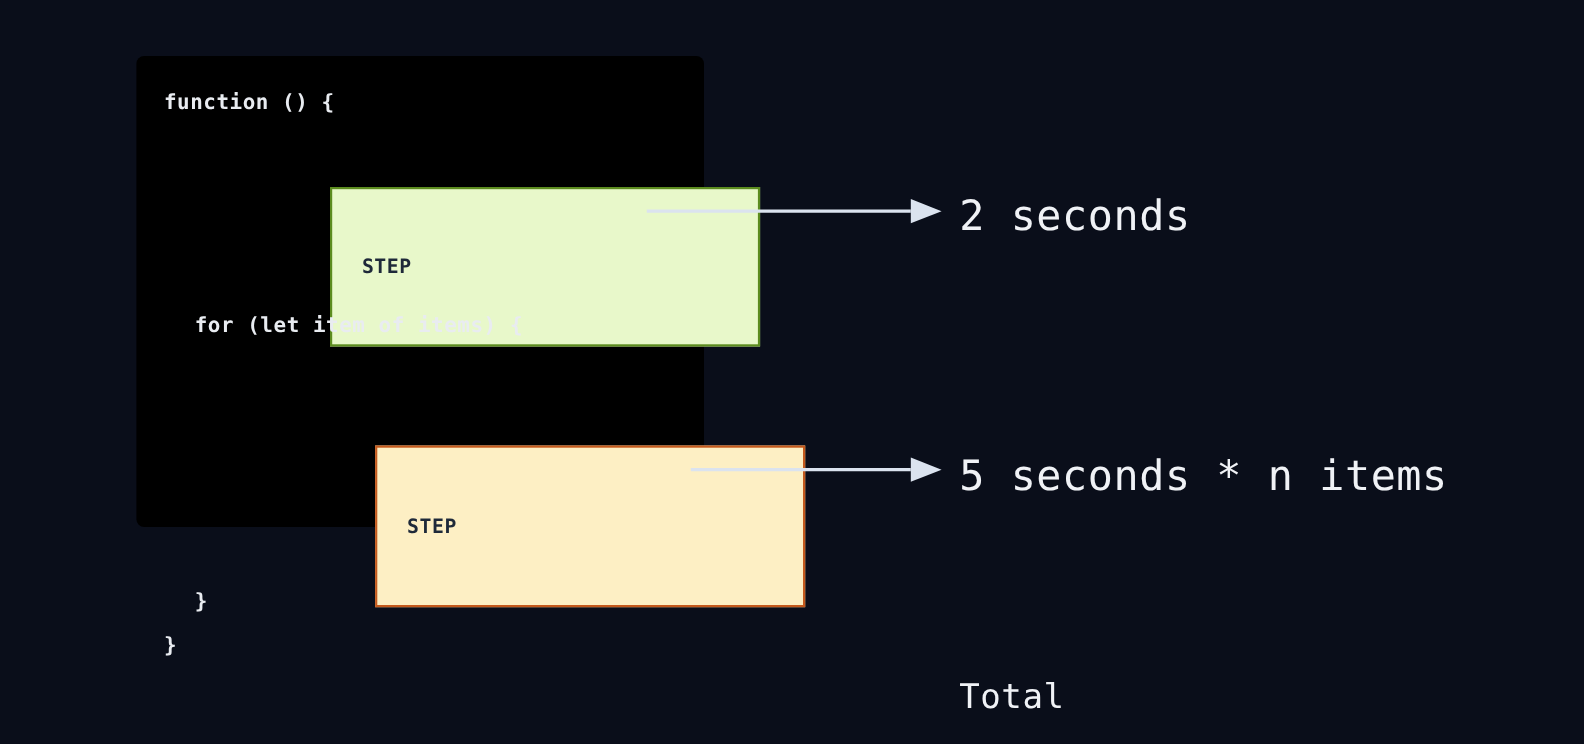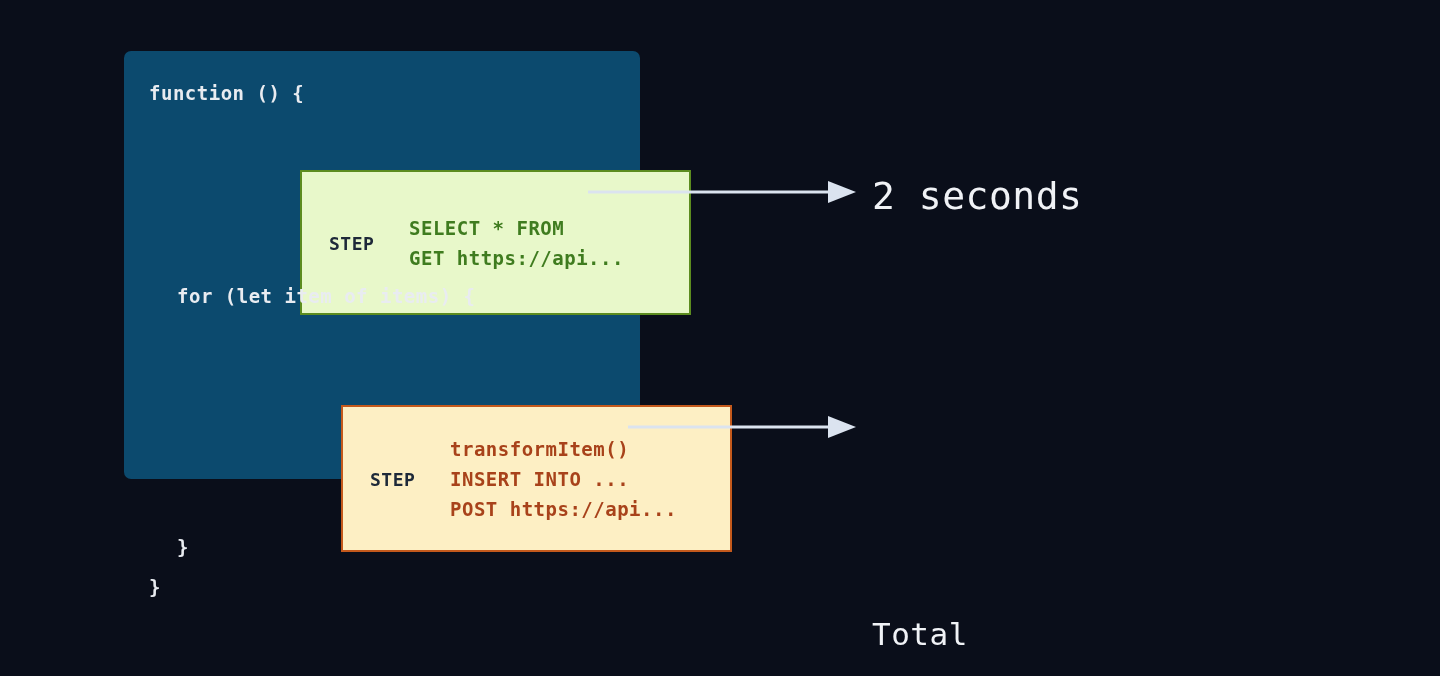--- a/index.html
+++ b/index.html
@@ -22,21 +22,21 @@
     height: 676px;
   }
 
   
   .code-panel {
     position: absolute;
     left: 124px;
     top: 51px;
     width: 516px;
     height: 428px;
-    background: #0c4a6e;
+    background: #000000;
     border-radius: 7px;
     box-sizing: border-box;
   }
 
   .code-line {
     position: absolute;
     color: #e9ecf1;
     font-family: "DejaVu Sans Mono", "Liberation Mono", monospace;
     font-size: 19px;
     font-weight: bold;
@@ -136,49 +136,45 @@
 <body>
 
 <div id="stage">
 
   <div class="code-panel">
 
     <div class="code-line line-fn">function () {</div>
 
     <div class="step-box green">
       <span class="step-label">STEP</span>
-      <span class="step-lines">SELECT * FROM
-GET https://api...</span>
     </div>
 
     <div class="code-line line-for">for (let item of items) {</div>
 
     <div class="step-box orange">
       <span class="step-label">STEP</span>
-      <span class="step-lines">transformItem()
-INSERT INTO ...
-POST https://api...</span>
     </div>
 
     <div class="code-line line-close-1">}</div>
 
     <div class="code-line line-close-2">}</div>
   </div>
 
   <svg class="arrow-svg arrow-1" width="268" height="28" viewBox="0 0 268 28">
     <line x1="0" y1="14" x2="240" y2="14" stroke="#dbe3ef" stroke-width="3"></line>
     <polygon points="240,3 268,14 240,25" fill="#dbe3ef"></polygon>
   </svg>
 
   <svg class="arrow-svg arrow-2" width="228" height="28" viewBox="0 0 228 28">
     <line x1="0" y1="14" x2="200" y2="14" stroke="#dbe3ef" stroke-width="3"></line>
     <polygon points="200,3 228,14 200,25" fill="#dbe3ef"></polygon>
   </svg>
 
   <div class="annot annot-1">2 seconds</div>
 
+  <div class="annot annot-2">5 seconds * n items</div>
 
   <div class="total-block">
     <div>Total</div>
     
   </div>
 
 </div>
 
 </body></html>

